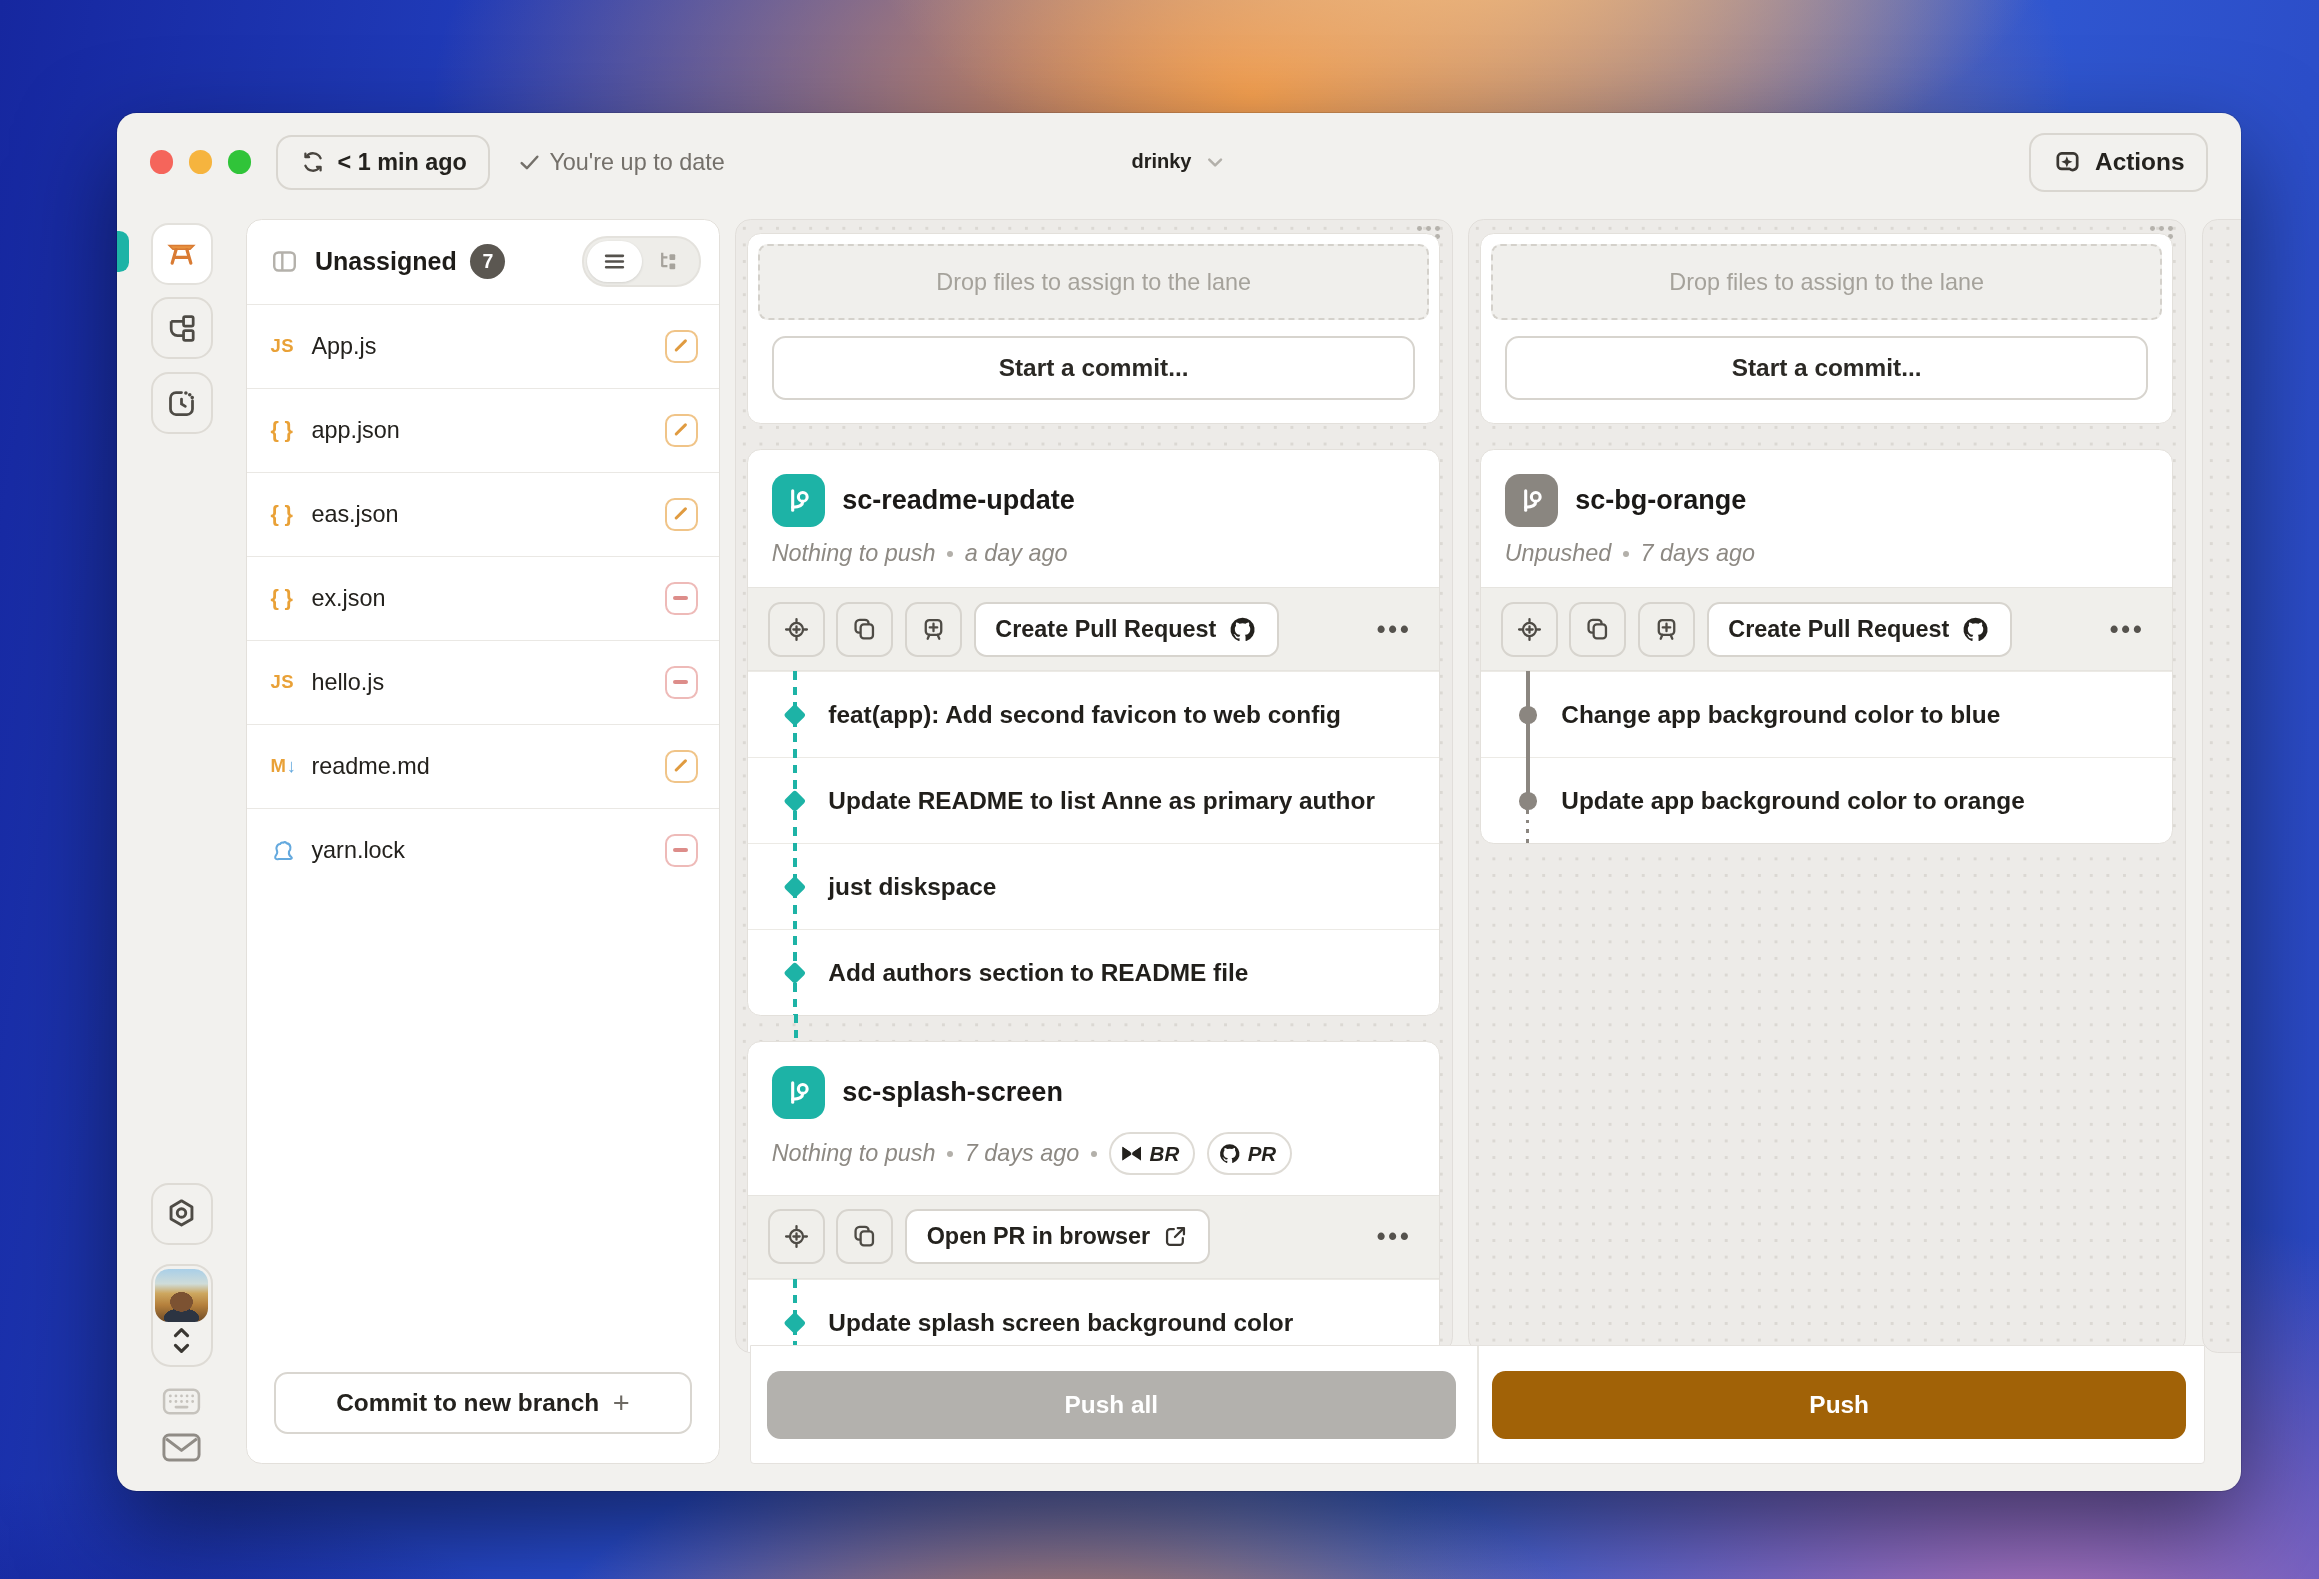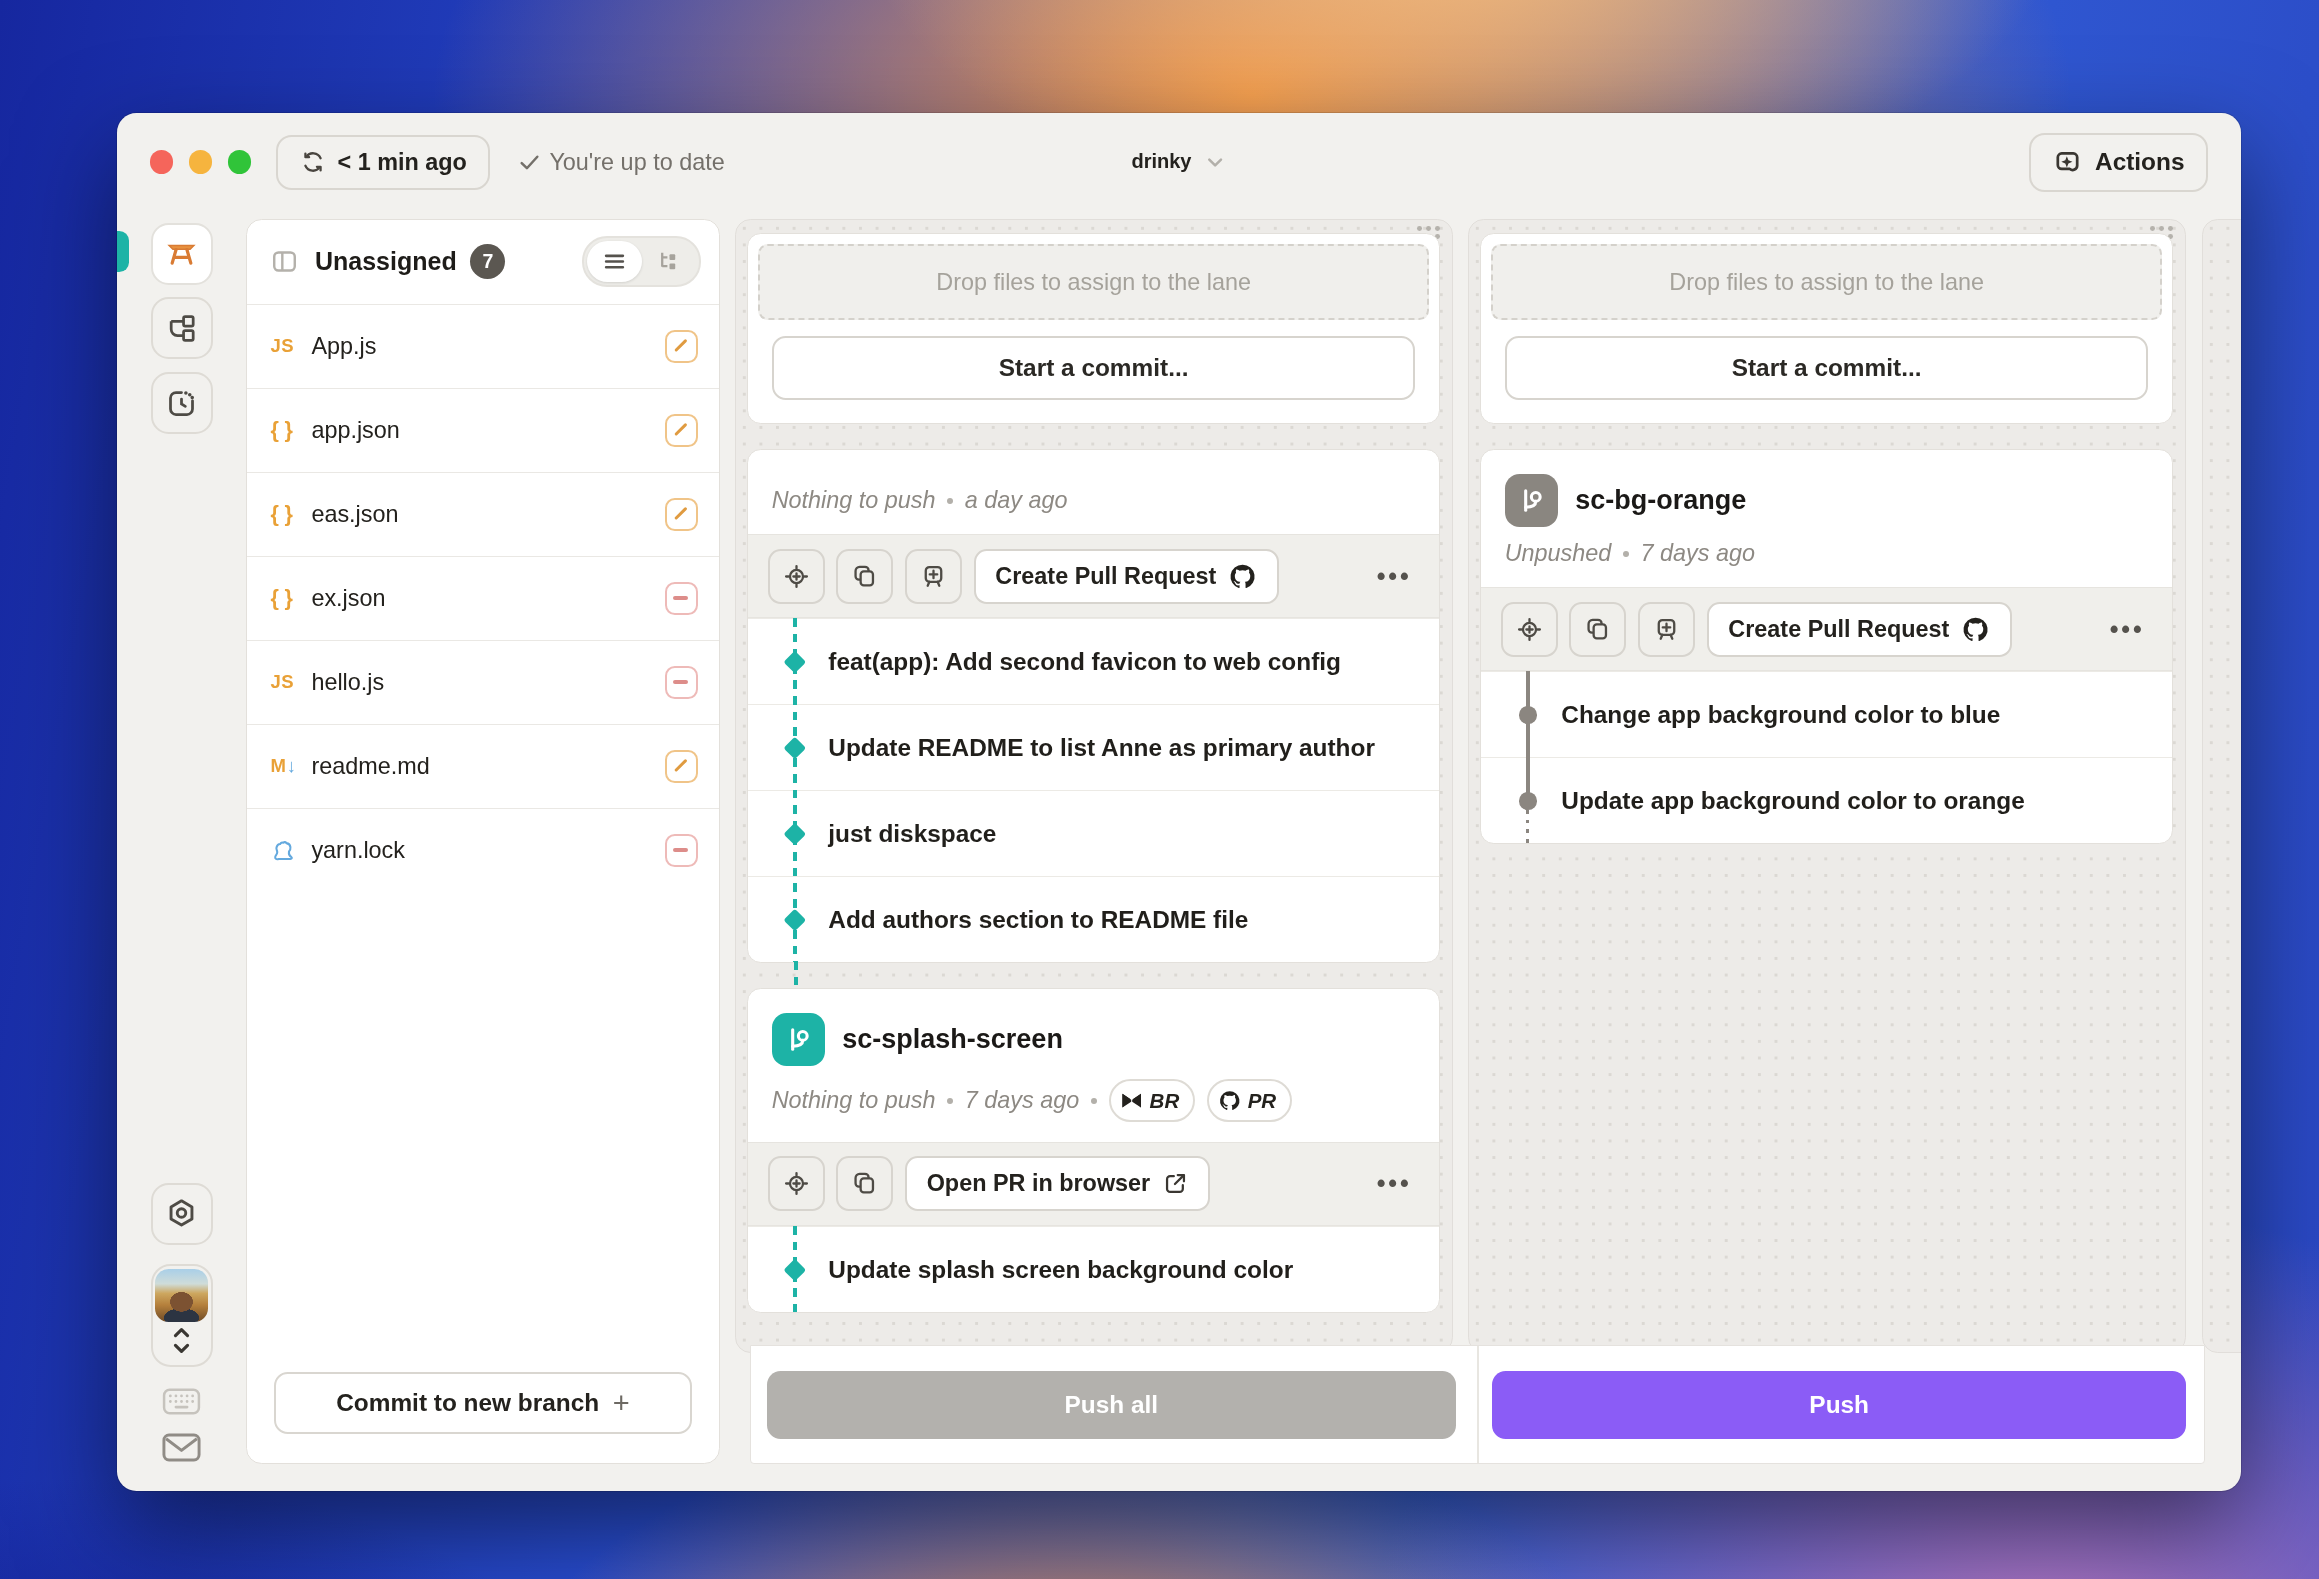--- a/index.html
+++ b/index.html
@@ -124,21 +124,21 @@
   .marker.diamond { left:39px; width:15.6px; height:15.6px; background:#1db3a6; border-radius:2.9px; transform:rotate(45deg); }
   .marker.circle { left:38px; width:17.6px; height:17.6px; background:#8b8680; border-radius:50%; }
   .cmsg { font-size:24.4px; font-weight:600; color:#211f1b; }
 
   .lane-footer { position:absolute; left:15.6px; bottom:0; width:1455px; height:119px; background:#ffffff;
     border:1px solid #e5e2de; border-radius:0 0 3.9px 3.9px; z-index:6; }
   .lf-div { position:absolute; top:0; bottom:0; width:2px; background:#e8e6e1; }
   .push-btn { position:absolute; top:25px; height:68px; border-radius:13.7px; border:none;
     display:flex; align-items:center; justify-content:center; font-size:24.4px; font-weight:700; color:#fff; }
   .push-btn.disabled { background:#b3b1ad; }
-  .push-btn.enabled { background:#8b5cf6; }
+  .push-btn.enabled { background:#a16207; }
 
   svg { display:block; }
 </style>
 </head>
 <body>
 
 <div class="stage">
   <div class="window">
     <div class="teal-tab"></div>
 
@@ -357,20 +357,30 @@
               <div class="dropzone">
                 <span>Drop files to assign to the lane</span>
               </div>
               <div class="startcommit">
                 <span>Start a commit...</span>
               </div>
             </div>
             <div class="card-gap"></div>
             <div class="card">
               <div class="b-head">
+                <div class="b-title-row">
+                  <span class="b-icon" style="background: rgb(29, 179, 166);">
+                    <svg width="31" height="31" viewBox="0 0 24 24" fill="none" stroke="#ffffff" stroke-width="2.4" stroke-linecap="round">
+                      <path d="M7.5 4.5v15"></path>
+                      <circle cx="15.3" cy="9.2" r="3.4"></circle>
+                      <path d="M15.3 12.6c0 3.6-3.1 4.6-7.8 4.6"></path>
+                    </svg>
+                  </span>
+                  <span class="b-name">sc-readme-update</span>
+                </div>
                 <div class="b-meta">
                   <span>Nothing to push</span>
                   <span class="meta-dot"></span>
                   <span>a day ago</span>
                 </div>
               </div>
               <div class="b-toolbar">
                 <button class="tool-ibtn">
                   <span>
                     <svg width="29" height="29" viewBox="0 0 24 24" fill="none" stroke="#4e4b45" stroke-width="1.9" stroke-linecap="round">

